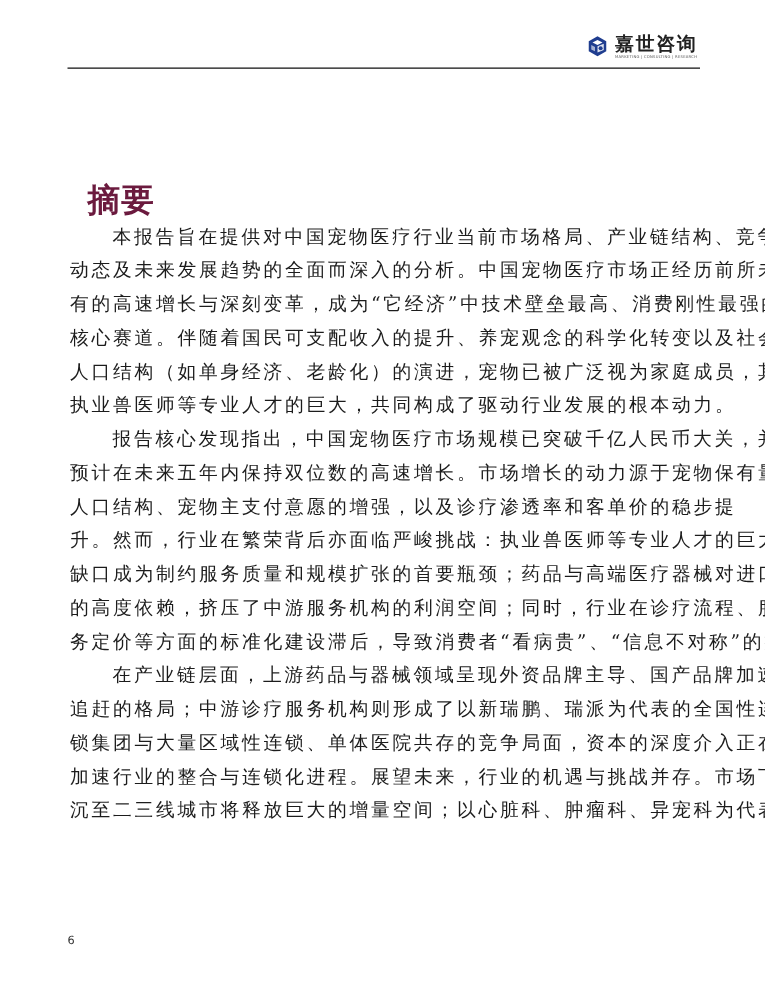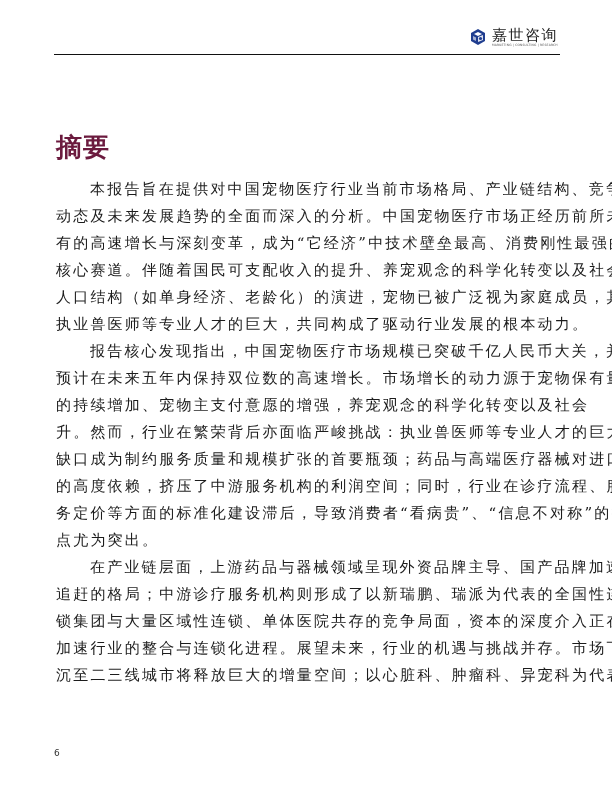--- a/index.html
+++ b/index.html
@@ -28,21 +28,21 @@
     .logo-mark {
       position: absolute;
       left: 0; top: 1px;
       width: 20px; height: 20px;
     }
     .logo-name {
       position: absolute;
       left: 24px; top: 0px;
       font-family: "DejaVu Sans", "Liberation Sans", sans-serif;
       font-size: 15px;
-      font-weight: normal;
+      font-weight: bold;
       letter-spacing: 1.5px;
       color: #222222;
       white-space: nowrap;
       line-height: 18px;
     }
     .logo-tagline {
       position: absolute;
       left: 24px; top: 17px;
       font-family: "DejaVu Sans", "Liberation Sans", sans-serif;
       font-size: 3px;
@@ -59,21 +59,21 @@
     }
     .title {
       position: absolute;
       left: 54px; top: 128px;
       font-family: "DejaVu Serif", "Liberation Serif", serif;
       font-size: 26px;
       font-weight: bold;
       color: #6b1a3e;
       letter-spacing: 1px;
       line-height: 34px;
-      margin: 2px;
+      margin: 16px;
     }
     .body-text {
       position: absolute;
       left: 56px; top: 176px;
       width: 504px;
     }
     .para { margin: 0; }
     .line {
       display: block;
       height: 27px;
@@ -117,26 +117,25 @@
     <span class="line indent">本报告旨在提供对中国宠物医疗行业当前市场格局、产业链结构、竞争</span>
     <span class="line">动态及未来发展趋势的全面而深入的分析。中国宠物医疗市场正经历前所未</span>
     <span class="line">有的高速增长与深刻变革，成为“它经济”中技术壁垒最高、消费刚性最强的</span>
     <span class="line">核心赛道。伴随着国民可支配收入的提升、养宠观念的科学化转变以及社会</span>
     <span class="line">人口结构（如单身经济、老龄化）的演进，宠物已被广泛视为家庭成员，其</span>
     <span class="line">执业兽医师等专业人才的巨大，共同构成了驱动行业发展的根本动力。</span>
   </p>
   <p class="para">
     <span class="line indent">报告核心发现指出，中国宠物医疗市场规模已突破千亿人民币大关，并</span>
     <span class="line">预计在未来五年内保持双位数的高速增长。市场增长的动力源于宠物保有量</span>
-    <span class="line">的持续增加、宠物主支付意愿的增强，养宠观念的科学化转变以及社会</span>
+    <span class="line">人口结构、宠物主支付意愿的增强，以及诊疗渗透率和客单价的稳步提</span>
     <span class="line">升。然而，行业在繁荣背后亦面临严峻挑战：执业兽医师等专业人才的巨大</span>
     <span class="line">缺口成为制约服务质量和规模扩张的首要瓶颈；药品与高端医疗器械对进口</span>
     <span class="line">的高度依赖，挤压了中游服务机构的利润空间；同时，行业在诊疗流程、服</span>
     <span class="line">务定价等方面的标准化建设滞后，导致消费者“看病贵”、“信息不对称”的痛</span>
-    <span class="line">点尤为突出。</span>
   </p>
   <p class="para">
     <span class="line indent">在产业链层面，上游药品与器械领域呈现外资品牌主导、国产品牌加速</span>
     <span class="line">追赶的格局；中游诊疗服务机构则形成了以新瑞鹏、瑞派为代表的全国性连</span>
     <span class="line">锁集团与大量区域性连锁、单体医院共存的竞争局面，资本的深度介入正在</span>
     <span class="line">加速行业的整合与连锁化进程。展望未来，行业的机遇与挑战并存。市场下</span>
     <span class="line">沉至二三线城市将释放巨大的增量空间；以心脏科、肿瘤科、异宠科为代表</span>
   </p>
 </div>
 

